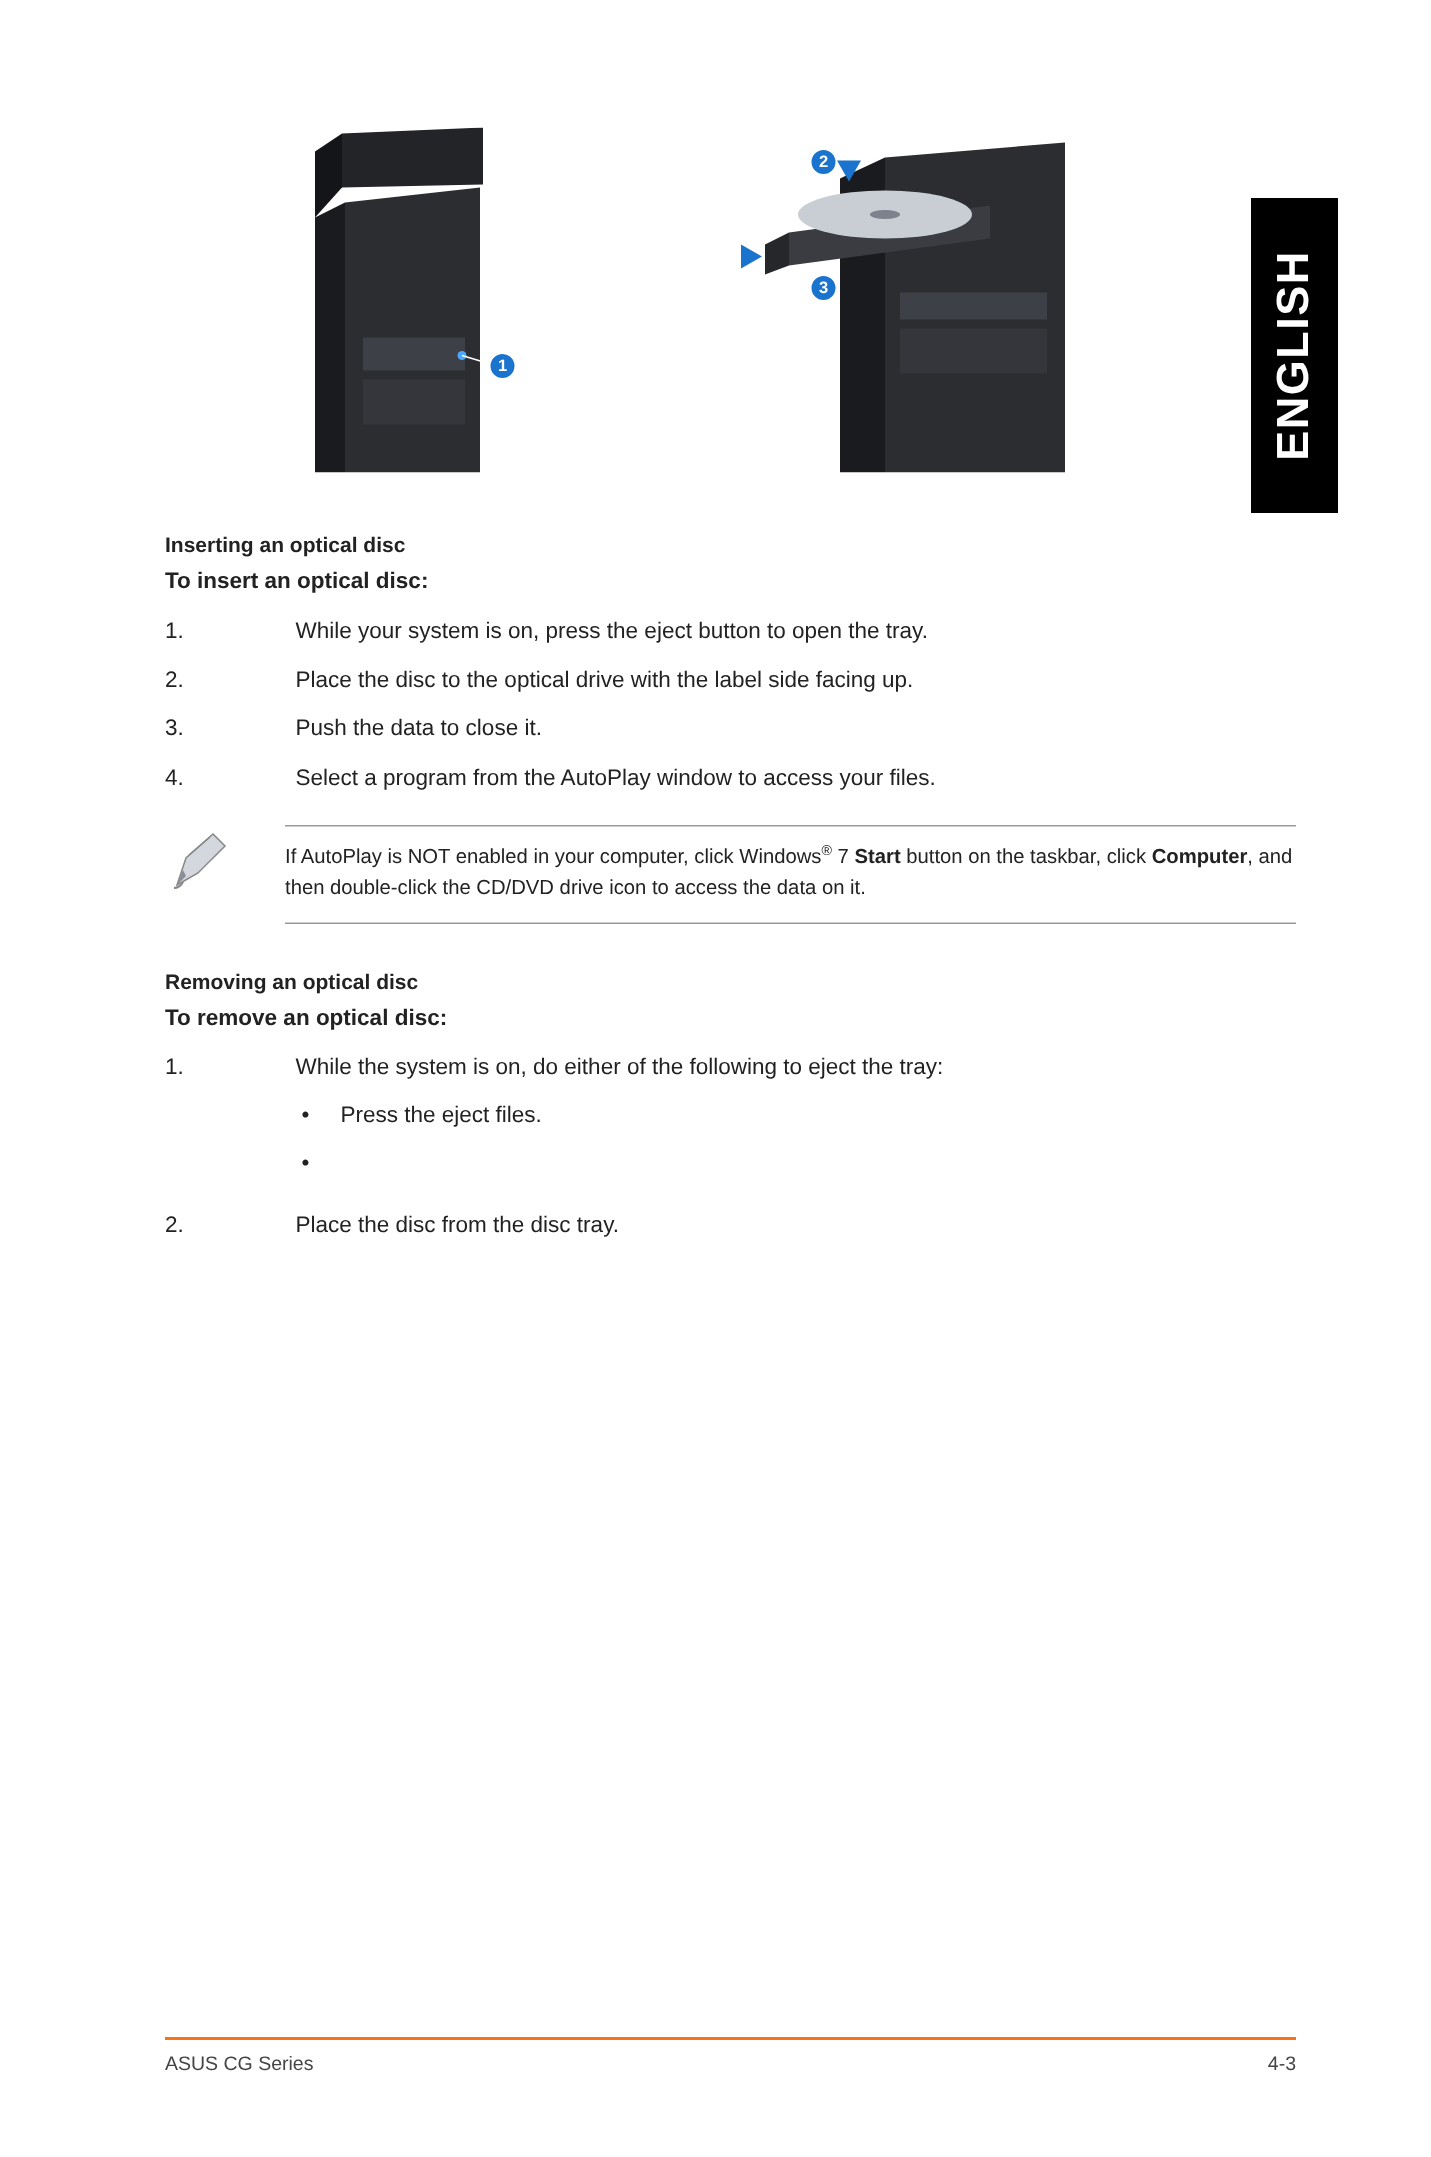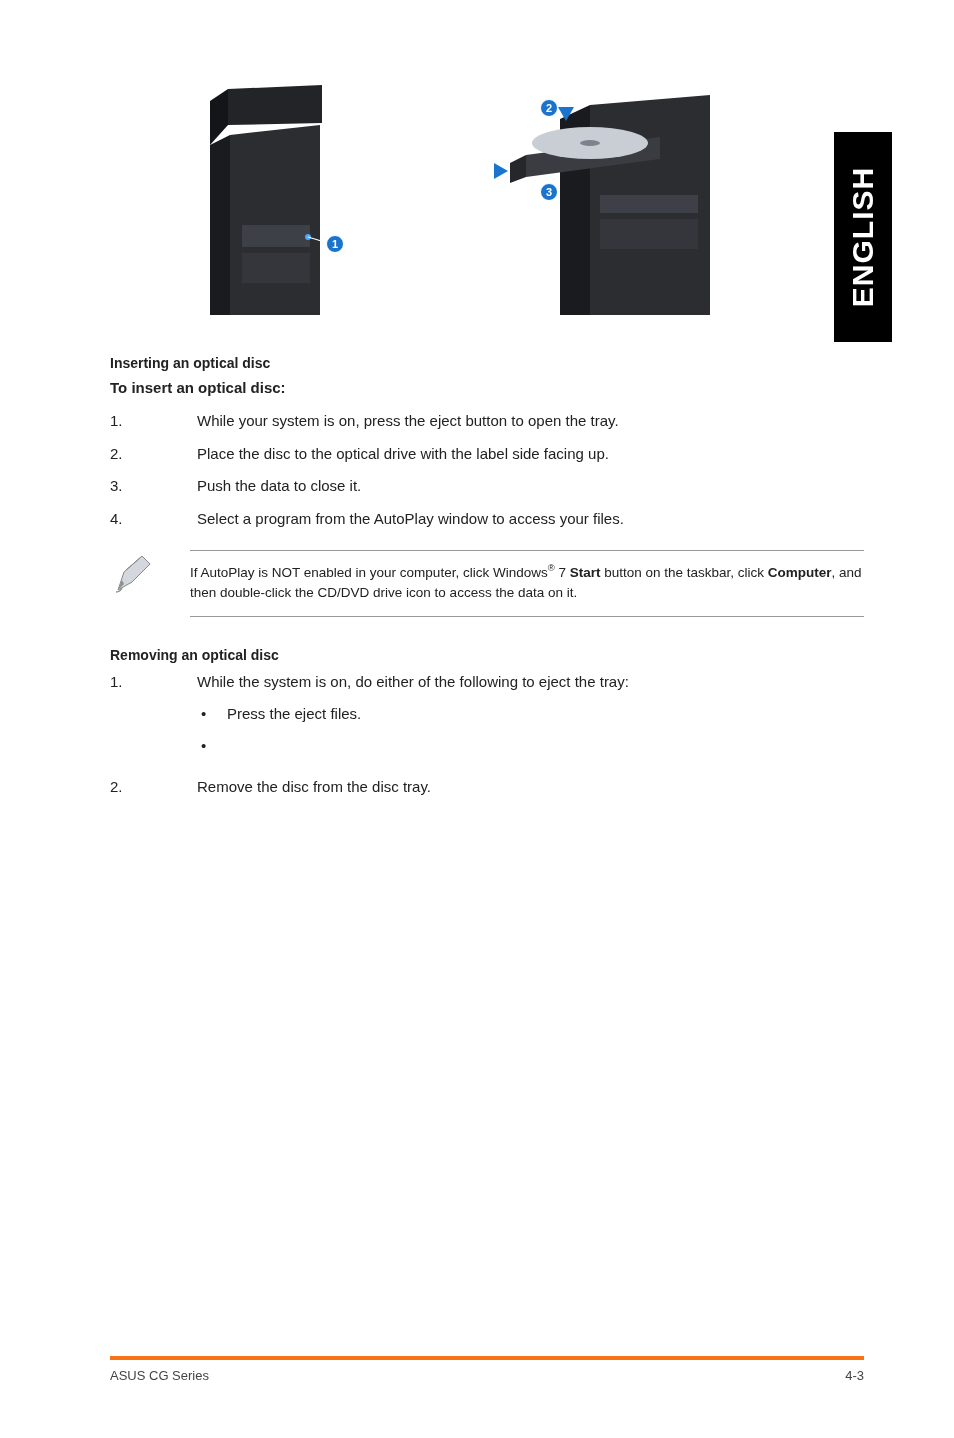--- a/index.html
+++ b/index.html
@@ -18,21 +18,21 @@
   ol.steps > li .txt { flex: 1; margin-left: 39px; }
   ul.sub { list-style: none; padding-left: 0; margin-top: 8px; }
   ul.sub li { display: flex; font-size: 15px; line-height: 1.6; margin-bottom: 8px; }
   ul.sub li .bullet { flex: 0 0 30px; text-align: left; padding-left: 4px; }
   .note-box { display: flex; align-items: flex-start; margin-top: 20px; margin-bottom: 10px; padding-left: 2px; }
   .note-icon { flex: 0 0 78px; padding-top: 2px; }
   .note-content-wrapper { flex: 1; }
   .note-rule { border: none; border-top: 1px solid #999; margin: 0 0 10px 0; }
   .note-rule-bottom { border: none; border-top: 1px solid #999; margin: 12px 0 0 0; }
   .note-content { font-size: 13.5px; line-height: 1.55; }
-  .footer { position: absolute; left: 110px; right: 90px; bottom: 55px; display: flex; justify-content: space-between; font-size: 13px; color: #444; border-top: 4px solid #f97316; padding-top: 8px; }
+  .footer { position: absolute; left: 110px; right: 90px; bottom: 55px; display: flex; justify-content: space-between; font-size: 13px; color: #444; border-top: 2px solid #f97316; padding-top: 8px; }
   .callout { position: absolute; width: 18px; height: 18px; border-radius: 50%; background: #1a73cc; border: 1px solid #fff; display: flex; align-items: center; justify-content: center; color: #fff; font-size: 11px; font-weight: bold; }
   .arrow-right { position: absolute; width: 0; height: 0; border-top: 8px solid transparent; border-bottom: 8px solid transparent; border-left: 14px solid #1a73cc; }
   .arrow-down { position: absolute; width: 0; height: 0; border-left: 8px solid transparent; border-right: 8px solid transparent; border-top: 14px solid #1a73cc; }
   sup { font-size: 0.7em; }
   b { font-weight: bold; }
 </style>
 </head>
 <body>
 
 <div class="page">
@@ -124,39 +124,40 @@
     <div class="note-content-wrapper">
       <hr class="note-rule">
       <div class="note-content">
         <span>If AutoPlay is NOT enabled in your computer, click Windows</span><sup>®</sup><span> 7 </span><b>Start</b><span> button on the taskbar, click </span><b>Computer</b><span>, and then double-click the CD/DVD drive icon to access the data on it.</span>
       </div>
       <hr class="note-rule-bottom">
     </div>
   </div>
 
   <div class="h2">Removing an optical disc</div>
+  <div class="h3">To remove an optical disc:</div>
   <ol class="steps">
     <li>
       <span class="num">1.</span>
       <span class="txt">
         <span>While the system is on, do either of the following to eject the tray:</span>
         <ul class="sub">
           <li>
               <span class="bullet">•</span>
               <span>Press the eject files.</span>
             </li>
           <li>
               <span class="bullet">•</span>
             </li>
         </ul>
       </span>
     </li>
     <li>
         <span class="num">2.</span>
-        <span class="txt">Remove the disc from the disc tray.</span>
+        <span class="txt">Place the disc from the disc tray.</span>
       </li>
   </ol>
 
   <div class="footer">
     <span>ASUS CG Series</span>
     <span>4-3</span>
   </div>
 
 </div>
 

